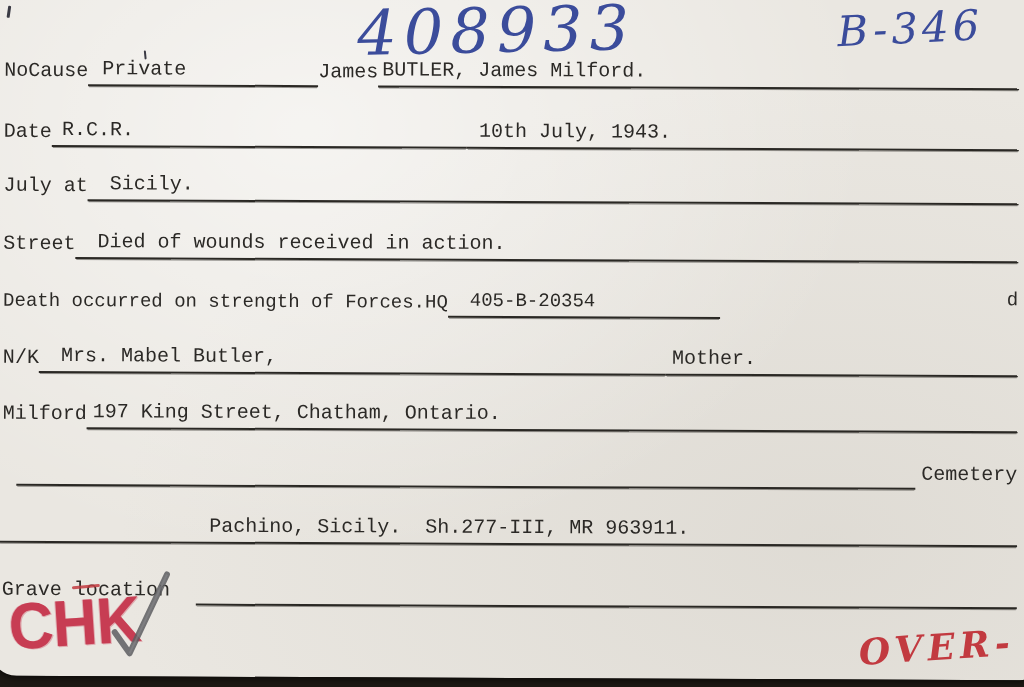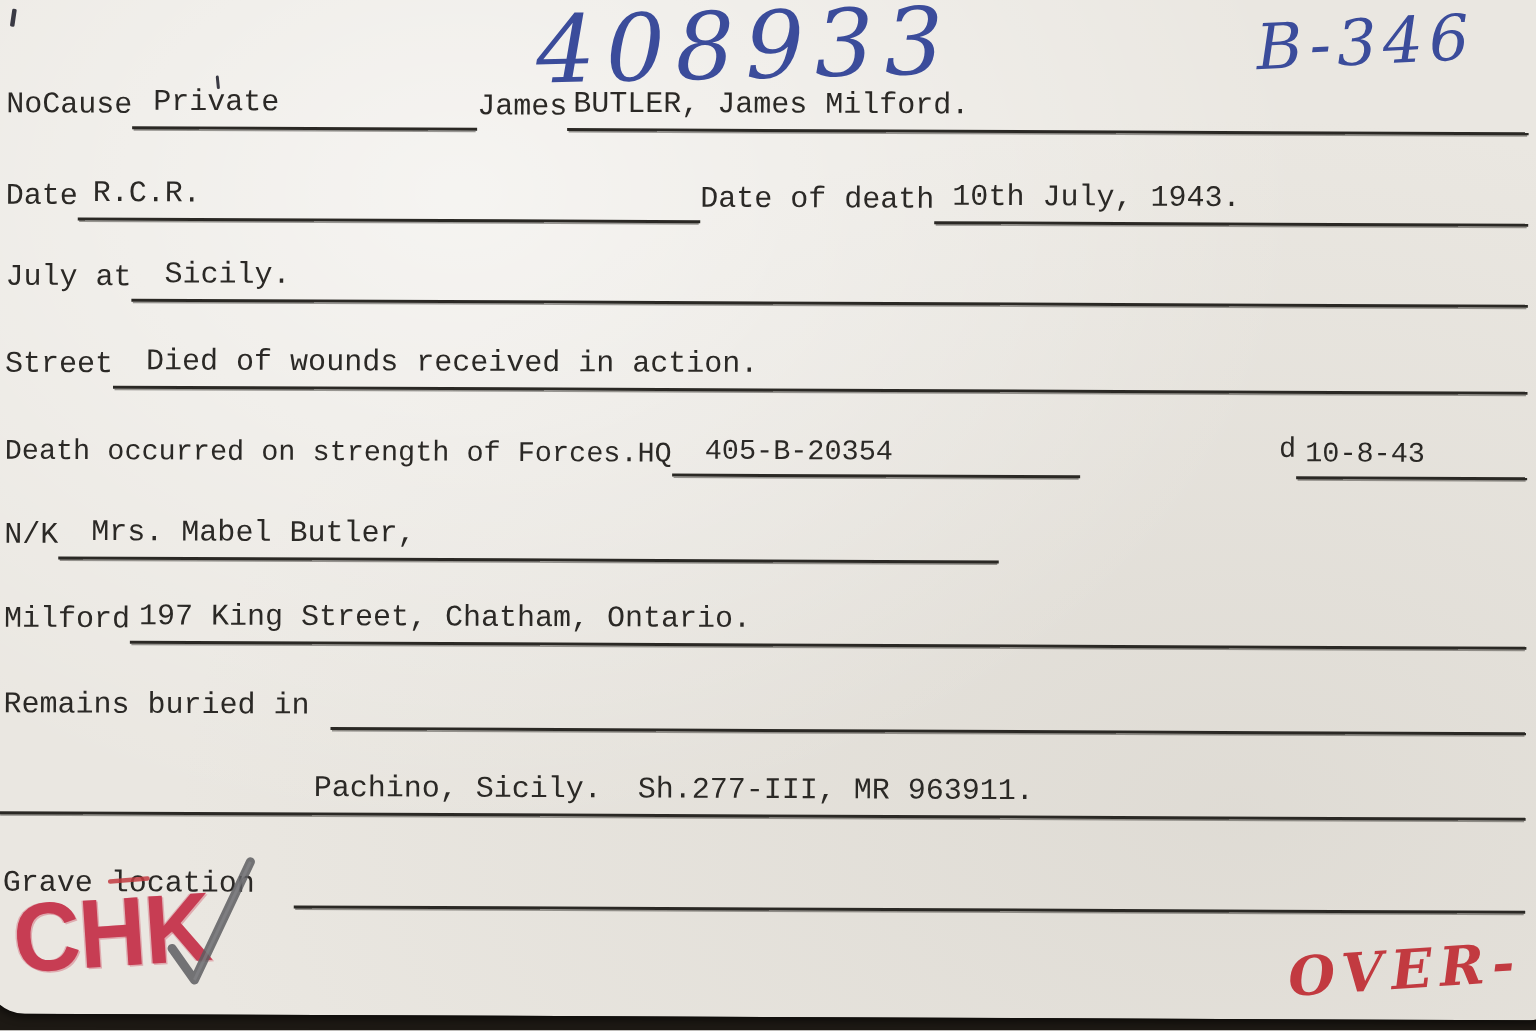--- a/index.html
+++ b/index.html
@@ -94,54 +94,53 @@
         <span class="lbl">No</span>
         <span class="lbl">Cause</span>
         <span class="cell" style="flex:0 0 216px;padding-left:14px">Private</span>
         <span class="lbl">James</span>
         <span class="cell grow" style="padding-left:4px">BUTLER, James Milford.</span>
       </div>
 
       <div class="row" style="top:119px">
         <span class="lbl">Date</span>
         <span class="cell" style="flex:0 0 405px;padding-left:10px">R.C.R.</span>
-        <span class="lbl">Date of death</span>
         <span class="cell grow" style="padding-left:12px">10th July, 1943.</span>
       </div>
 
       <div class="row" style="top:173px">
         <span class="lbl">July at</span>
         <span class="cell grow" style="padding-left:22px">Sicily.</span>
       </div>
 
       <div class="row" style="top:231px">
         <span class="lbl">Street</span>
         <span class="cell grow" style="padding-left:22px">Died of wounds received in action.</span>
       </div>
 
       <div class="row" style="top:288px;font-size:19px">
         <span class="lbl">Death occurred on strength of Forces.HQ</span>
         <span class="cell" style="flex:0 0 250px;padding-left:22px">405-B-20354</span>
         <span class="lbl sup" style="margin-left:auto">d</span>
-        <span class="cell" style="flex:0 0 148px;padding-left:6px">10-8-43</span>
       </div>
 
       <div class="row" style="top:345px">
         <span class="lbl">N/K</span>
         <span class="cell" style="flex:0 0 605px;padding-left:22px">Mrs. Mabel Butler,</span>
+        <span class="cell grow" style="padding-left:6px">Mother.</span>
       </div>
 
       <div class="row" style="top:401px">
         <span class="lbl">Milford</span>
         <span class="cell grow" style="padding-left:6px">197 King Street, Chatham, Ontario.</span>
       </div>
 
       <div class="row" style="top:458px">
-        <span class="lbl">Remains buried in</span>
         <span class="cell grow" style="margin-left:14px"></span>
+        <span class="lbl" style="padding-left:6px">Cemetery</span>
       </div>
 
       <div class="row" style="top:515px;left:0">
         <span class="cell grow" style="padding-left:210px">Pachino, Sicily.  Sh.277-III, MR 963911.</span>
       </div>
 
       <div class="row" style="top:577px">
         <span class="lbl">Grave location</span>
         <span class="cell grow" style="margin-left:26px"></span>
       </div>

